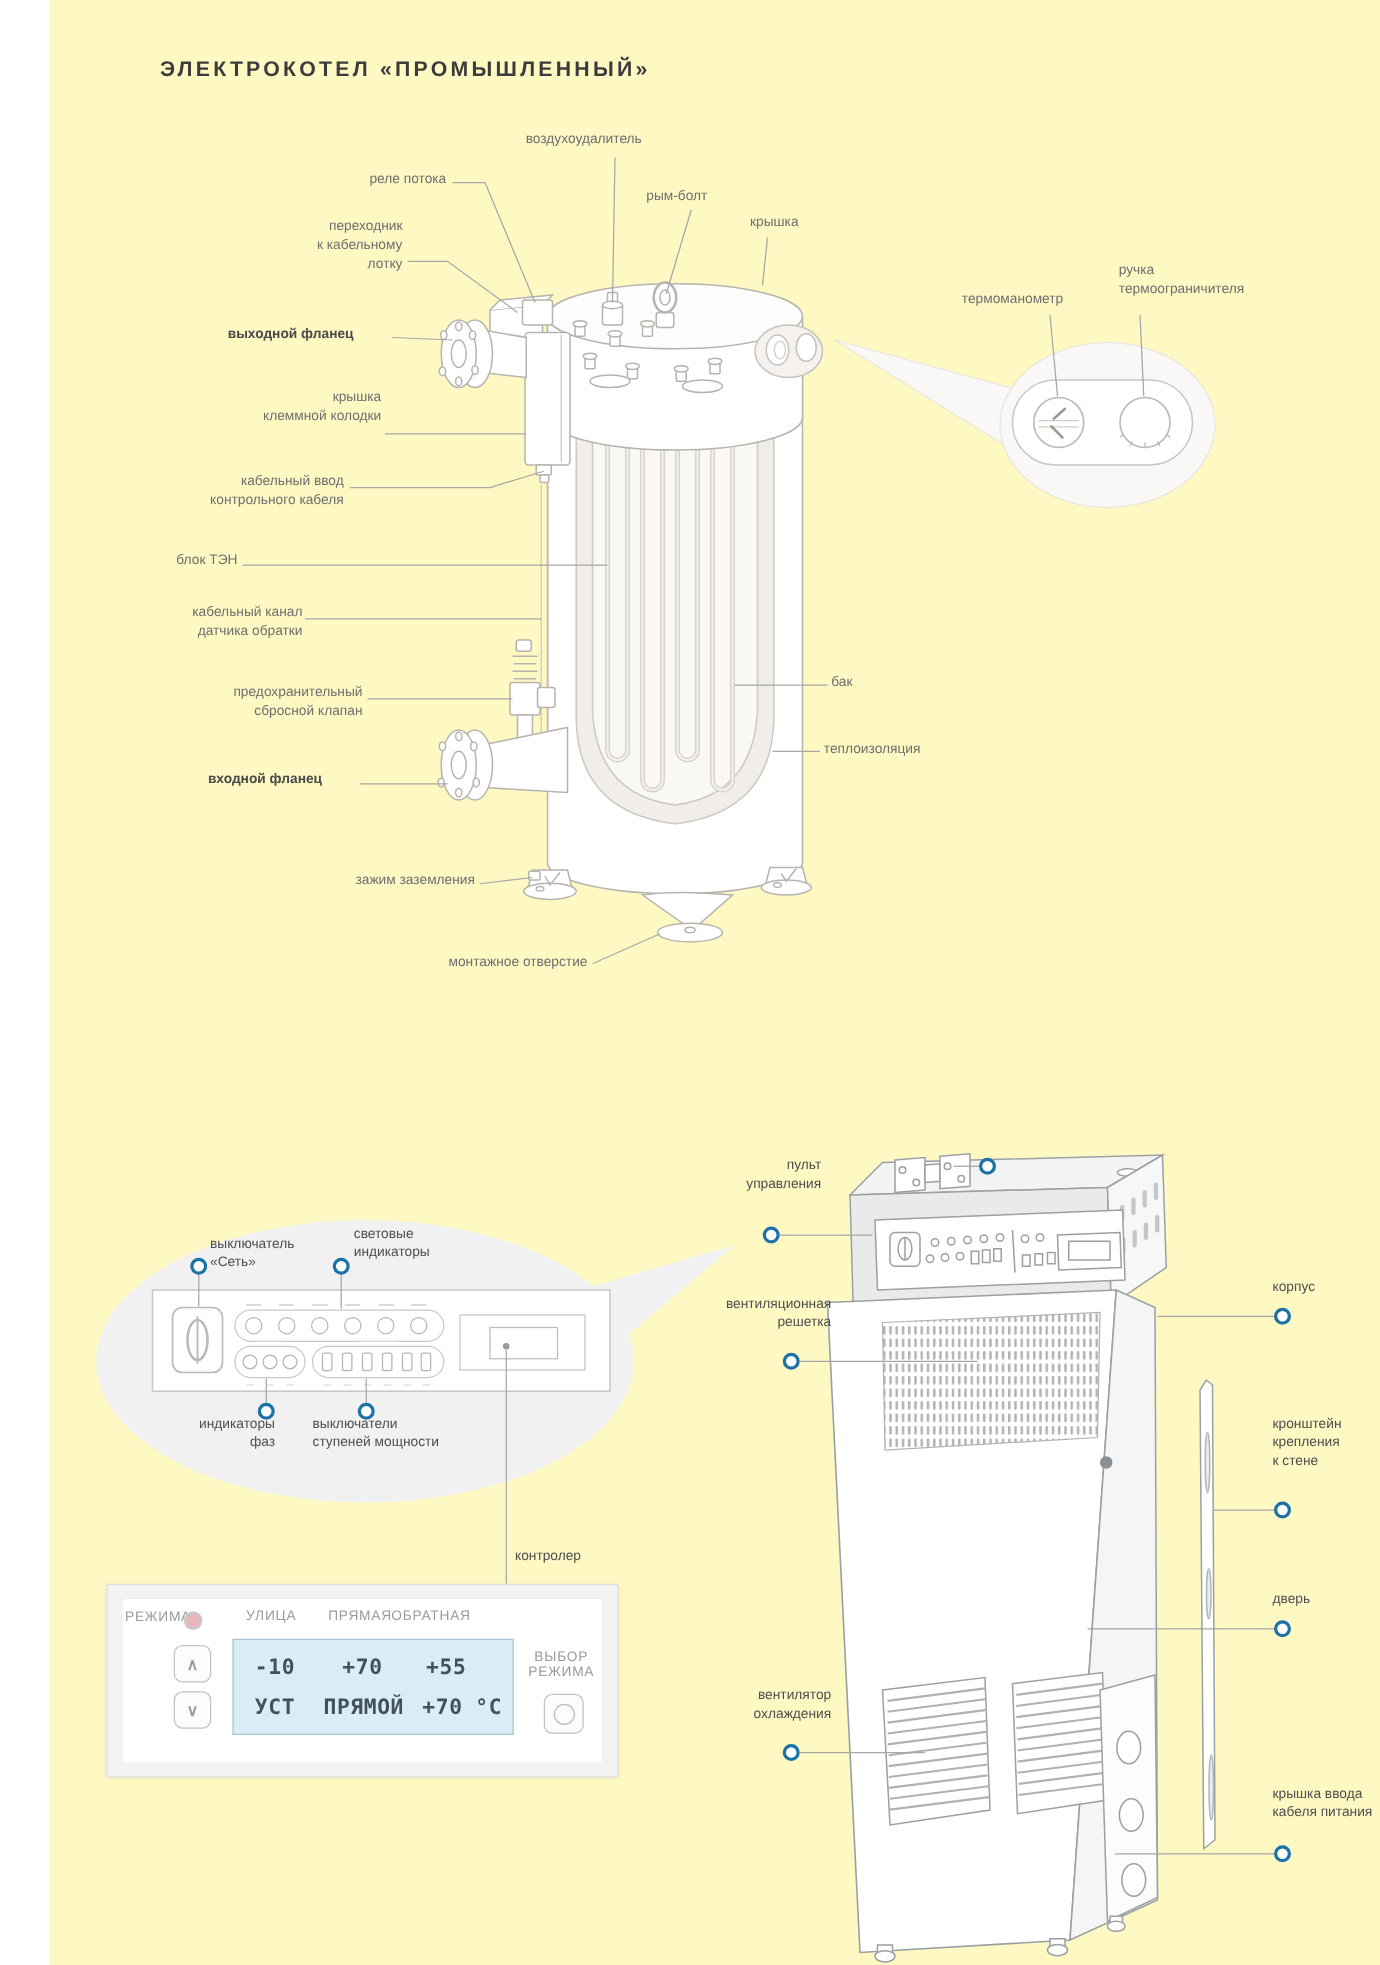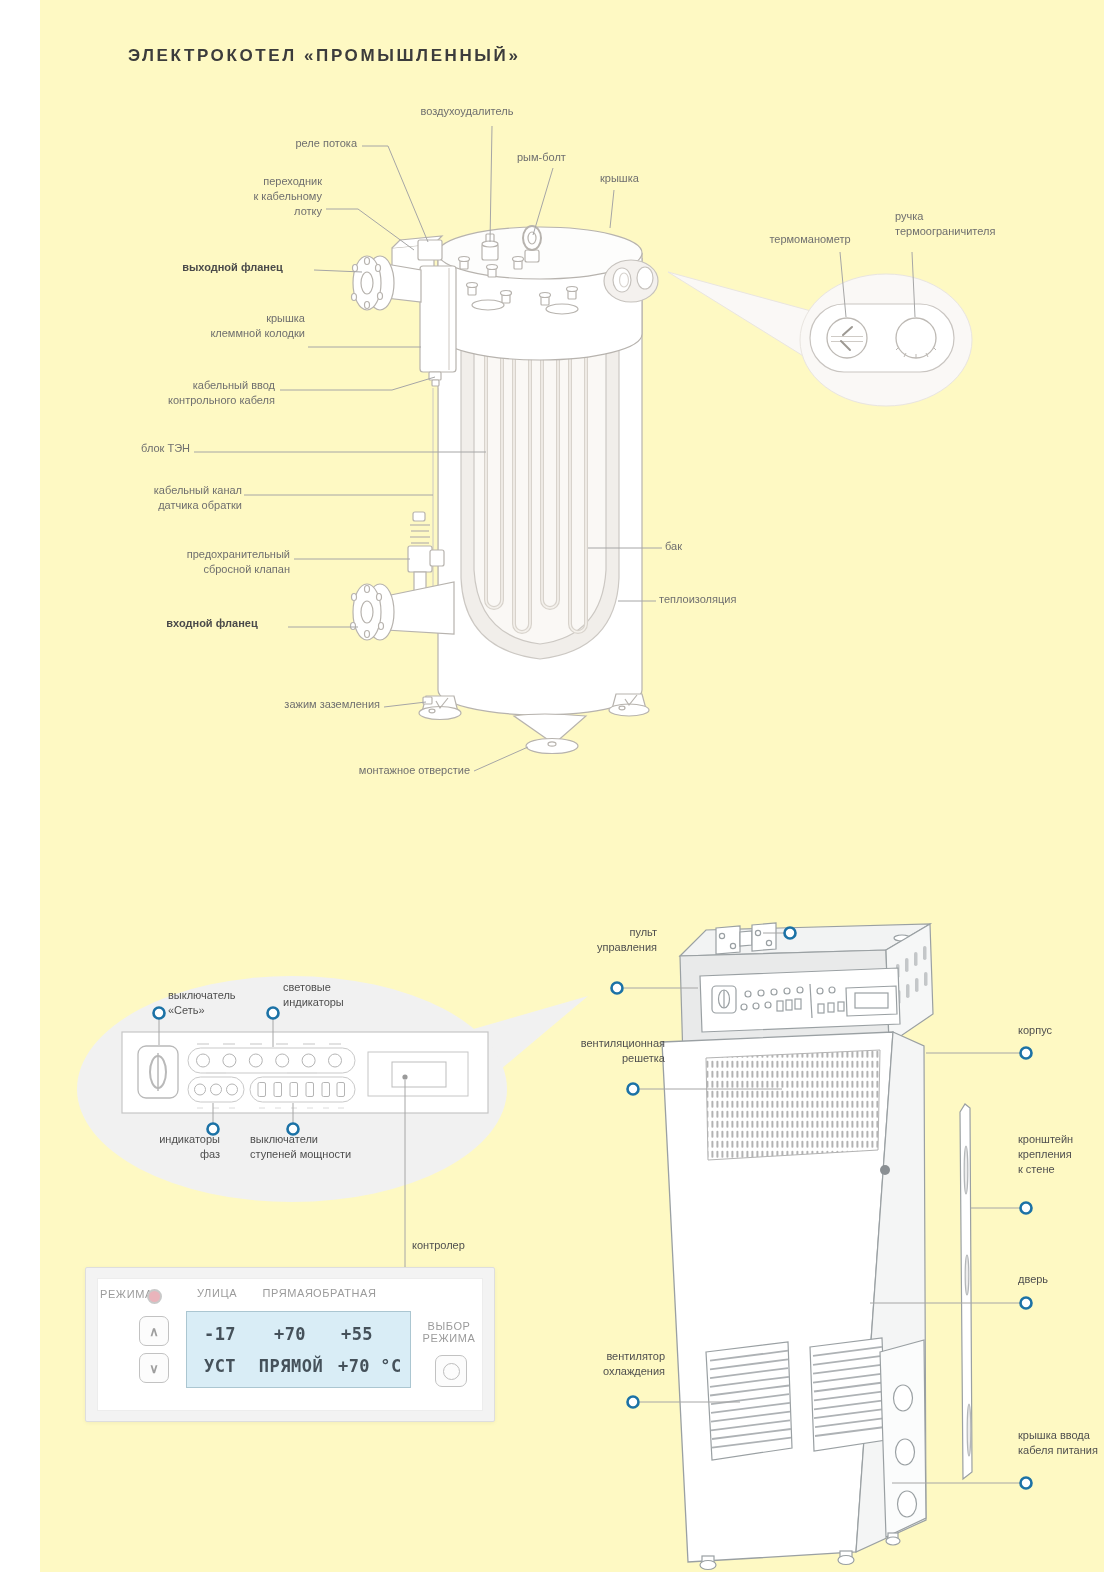--- a/index.html
+++ b/index.html
@@ -485,21 +485,21 @@
   <div class="tag c" style="left:101px;top:19px;width:60px;">УЛИЦА</div>
   <div class="tag c" style="left:172px;top:19px;width:60px;">ПРЯМАЯ</div>
   <div class="tag c" style="left:227px;top:19px;width:60px;">ОБРАТНАЯ</div>
   <div class="pbtn" style="left:53px;top:48px;">
         <span>∧</span>
       </div>
   <div class="pbtn" style="left:53px;top:85px;">
         <span>∨</span>
       </div>
   <div class="lcd">
-    <span style="left:8px;top:12px;width:50px;">-17</span>
+    <span style="left:8px;top:12px;width:50px;">-10</span>
     <span style="left:78px;top:12px;width:50px;">+70</span>
     <span style="left:145px;top:12px;width:50px;">+55</span>
     <span style="left:8px;top:44px;width:50px;">УСТ</span>
     <span style="left:62px;top:44px;width:84px;">ПРЯМОЙ</span>
     <span style="left:144px;top:44px;width:46px;">+70</span>
     <span style="left:188px;top:44px;width:32px;">°C</span>
   </div>
   <div class="tag c" style="left:331px;top:52px;width:64px;">ВЫБОР
 РЕЖИМА</div>
   <div class="pbtn" style="left:349px;top:87px;width:30px;height:30px;">

